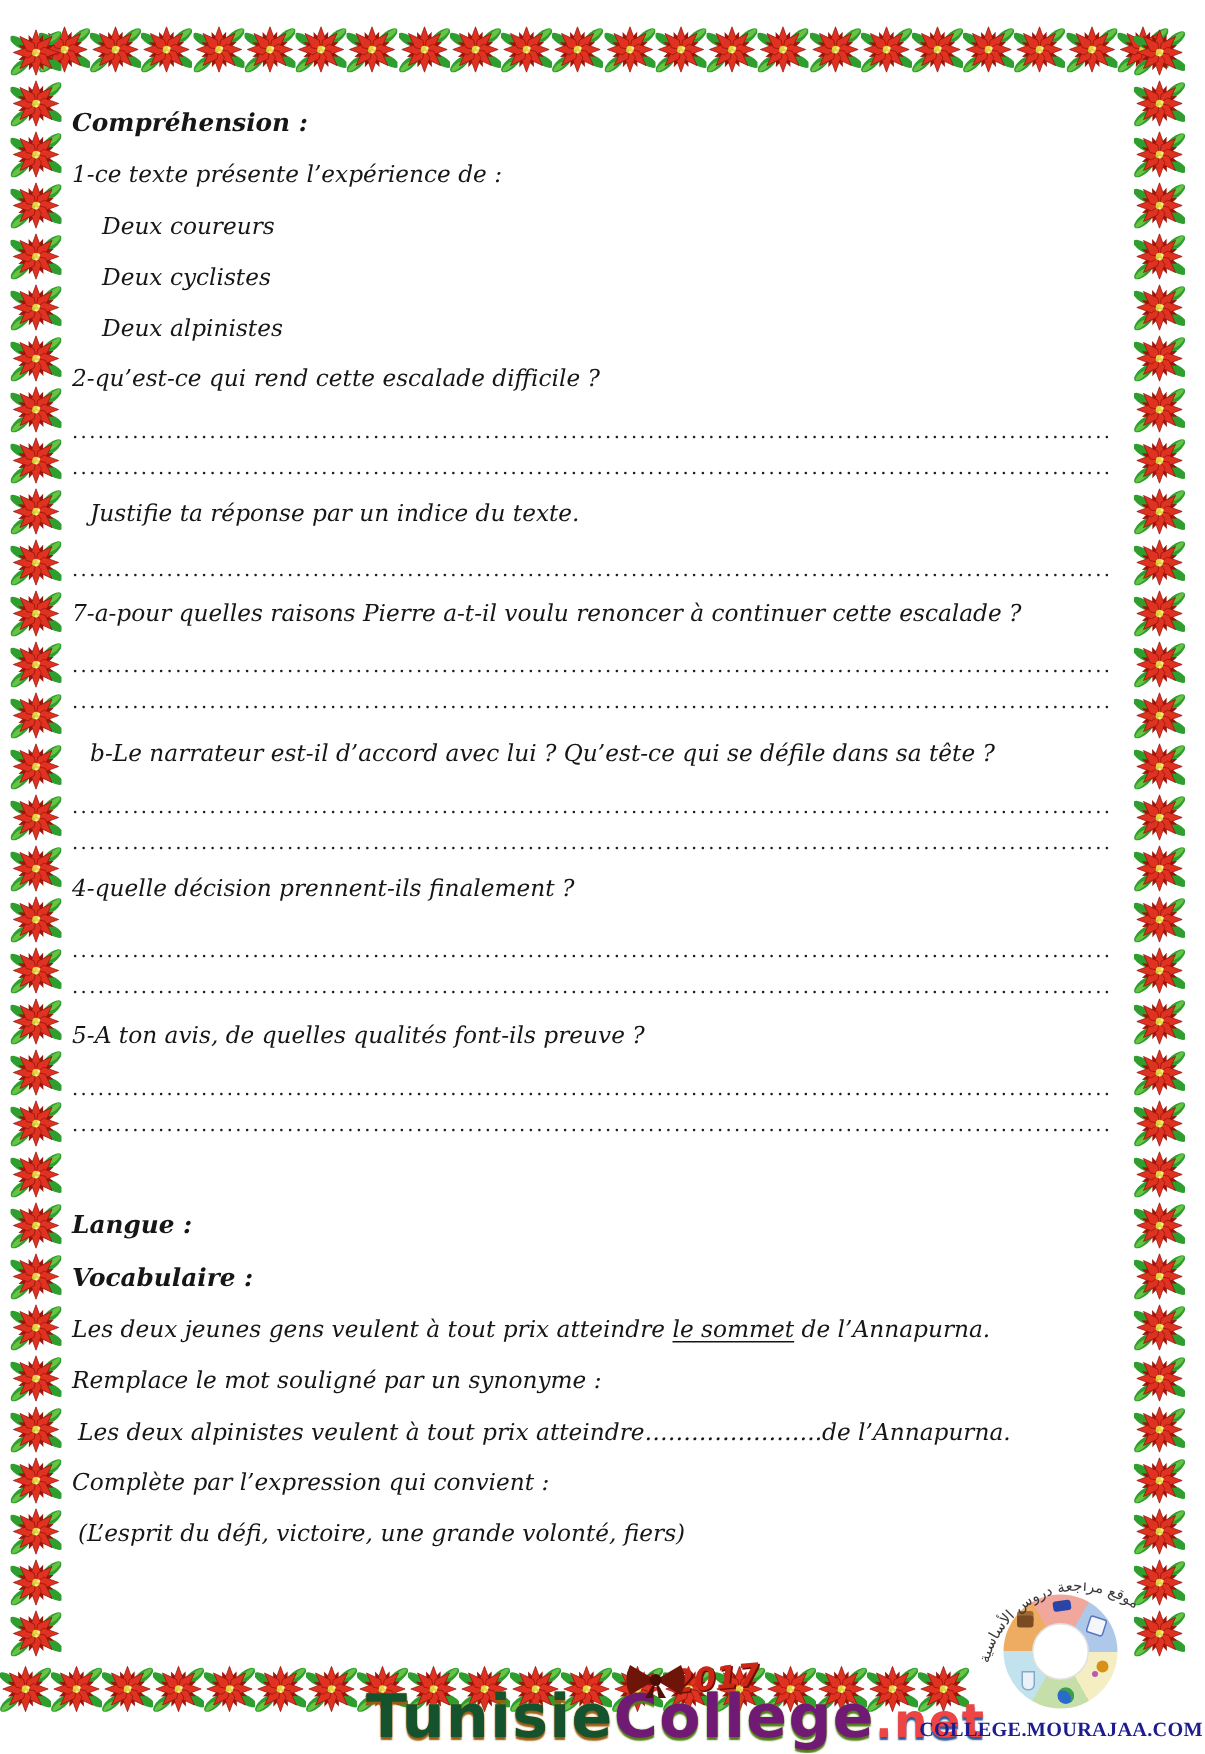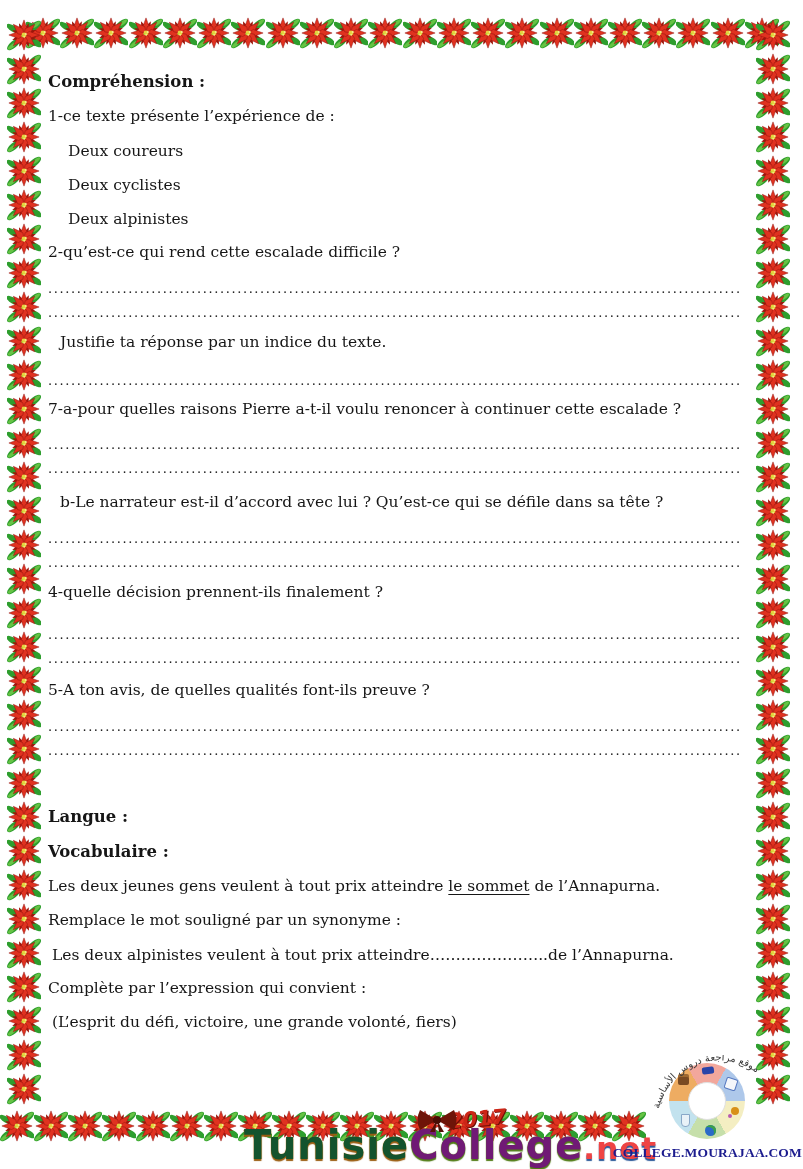--- a/index.html
+++ b/index.html
@@ -9,21 +9,21 @@
   
   .border{position:absolute;display:flex;z-index:1;}
   .border-top{top:16px;left:26px;right:24px;height:40px;justify-content:space-between;}
   .border-bottom{bottom:20px;left:0;width:642px;height:40px;justify-content:space-between;}
   .border-left{top:18px;left:2px;width:44px;bottom:64px;flex-direction:column;justify-content:space-between;align-items:center;}
   .border-right{top:18px;right:8px;width:44px;bottom:68px;flex-direction:column;justify-content:space-between;align-items:center;}
   .flower{width:34px;height:34px;flex:0 0 auto;}
 
   
   .content{position:absolute;left:48px;top:72px;width:693px;z-index:2;}
-  .line{font-size:15.5px;line-height:19px;margin:0;}
+  .line{font-size:15.5px;line-height:19px;margin:0;font-style:italic;}
   .bold{font-weight:bold;font-size:16.5px;}
   .dots{font-size:13px;line-height:14px;letter-spacing:1.6px;white-space:nowrap;overflow:hidden;
         color:#1d1d1d;margin:0;}
   .ind1{padding-left:20px;}
   .ind2{padding-left:12px;}
   .u{text-decoration:underline;text-underline-offset:3px;}
 
   
   .wm{position:absolute;left:244px;bottom:0px;z-index:3;white-space:nowrap;
       font-family:"DejaVu Sans",sans-serif;font-weight:bold;font-size:40px;line-height:42px;letter-spacing:1px;}

